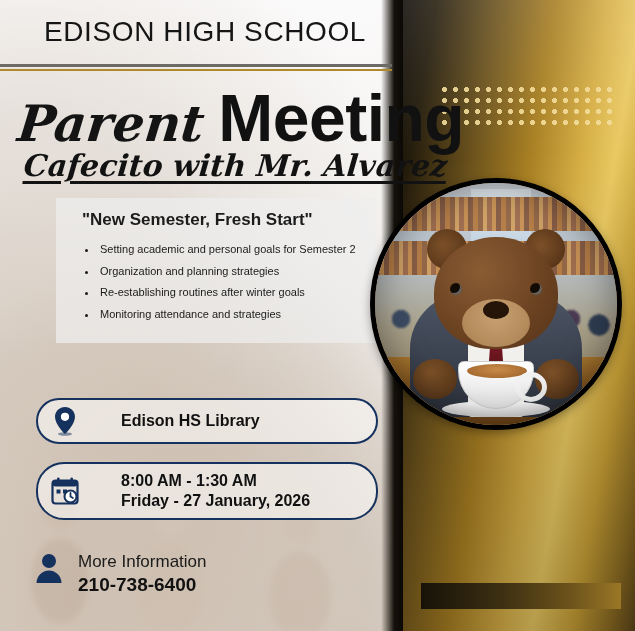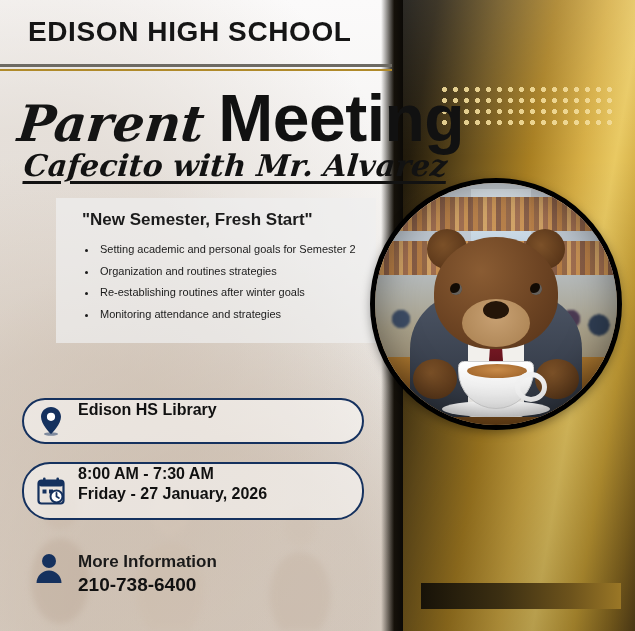--- a/index.html
+++ b/index.html
@@ -67,22 +67,22 @@
   }
   .bottom-bar {
     position: absolute; right: 14px; bottom: 22px;
     width: 200px; height: 26px;
     background: linear-gradient(90deg,#171208 0%, #3c2f12 40%, #6d531c 75%, #9a7726 100%);
     z-index: 3;
   }
 
   
   .school-name {
-    position: absolute; left: 28px; top: 16px;
-    font-size: 28px; font-weight: 700; letter-spacing: .6px;
+    position: absolute; left: 44px; top: 16px;
+    font-size: 28px; font-weight: 400; letter-spacing: .6px;
     color: #151515; z-index: 5;
   }
   .rule-1 {
     position: absolute; left: 0; top: 64px; width: 392px; height: 3px;
     background: #6d6a63; z-index: 5;
   }
   .rule-2 {
     position: absolute; left: 0; top: 69px; width: 392px; height: 2px;
     background: #b08a2a; z-index: 5;
   }
@@ -126,43 +126,44 @@
   }
   ul.bullets { margin: 0 0 0 30px; }
   ul.bullets li {
     font-size: 11px; line-height: 1.33;
     color: #1b1b1b; margin-bottom: 7px;
     padding-left: 2px;
   }
 
   
   .pill {
-    position: absolute; left: 22px;
+    position: absolute; left: 36px;
     border: 2px solid #15315e;
     border-radius: 28px;
     background: rgba(255,255,255,0.55);
-    display: flex; 
+    display: flex; align-items: center;
     z-index: 6;
+    gap: 29px;
   }
   #pill-location { top: 398px; width: 342px; height: 46px; }
   #pill-time     { top: 462px; width: 342px; height: 58px; }
 
   .pill-icon {
     width: 54px; display: flex; align-items: center; justify-content: center;
     flex: 0 0 54px;
   }
   .pill-text { font-size: 16px; font-weight: 700; color: #111; line-height: 1.28; }
   .pill-text .line2 { font-weight: 700; }
 
   
   .contact {
     position: absolute; left: 34px; top: 552px;
     display: flex; align-items: flex-start; gap: 14px; z-index: 6;
   }
-  .contact-text .more { font-size: 17px; font-weight: 700; color: #1a1a1a; }
+  .contact-text .more { font-size: 17px; font-weight: 400; color: #1a1a1a; }
   .contact-text .phone { font-size: 19px; font-weight: 700; color: #111; margin-top: 2px; }
 
   
   .photo-circle {
     position: absolute; left: 370px; top: 178px;
     width: 252px; height: 252px; border-radius: 50%;
     border: 5px solid #000;
     overflow: hidden; z-index: 7;
     background: #7c5c38;
     box-shadow: 0 3px 10px rgba(0,0,0,.35);
@@ -280,21 +281,21 @@
   <div class="title-row">
     <span class="title-script">Parent</span>
     <span class="title-bold">Meeting</span>
   </div>
   <div class="subtitle">Cafecito with Mr. Alvarez</div>
 
   <div class="content-box">
     <div class="quote">"New Semester, Fresh Start"</div>
     <ul class="bullets">
       <li>Setting academic and personal goals for Semester 2</li>
-      <li>Organization and routines strategies</li>
+      <li>Organization and planning strategies</li>
       <li>Re-establishing routines after winter goals</li>
       <li>Monitoring attendance and strategies</li>
     </ul>
   </div>
 
   <div class="pill" id="pill-location">
     <div class="pill-icon">
       <svg width="26" height="30" viewBox="0 0 26 30" aria-hidden="true">
         <path d="M13 1C7.5 1 3 5.4 3 10.8c0 7.3 9 16.4 9.4 16.8.3.3.9.3 1.2 0C14 27.2 23 18.1 23 10.8 23 5.4 18.5 1 13 1z" fill="#15315e"></path>
         <circle cx="13" cy="10.8" r="4.1" fill="#ffffff"></circle>
@@ -311,21 +312,21 @@
         <rect x="2.5" y="4.5" width="25" height="6" rx="3" fill="#15315e"></rect>
         <rect x="7" y="1.5" width="2.6" height="6" rx="1.3" fill="#15315e"></rect>
         <rect x="20.4" y="1.5" width="2.6" height="6" rx="1.3" fill="#15315e"></rect>
         <rect x="6.5" y="13.5" width="4" height="4" fill="#15315e"></rect>
         <rect x="13" y="13.5" width="4" height="4" fill="#15315e"></rect>
         <circle cx="20.5" cy="20.5" r="6" fill="#ffffff" stroke="#15315e" stroke-width="2"></circle>
         <path d="M20.5 17v3.6l2.4 1.4" fill="none" stroke="#15315e" stroke-width="1.8" stroke-linecap="round"></path>
       </svg>
     </div>
     <div class="pill-text">
-      <div>8:00 AM - 7:30 AM</div>
+      <div>8:00 AM - 1:30 AM</div>
       <div class="line2">Friday - 27 January, 2026</div>
     </div>
   </div>
 
   <div class="contact">
     <span>
       <svg width="30" height="32" viewBox="0 0 30 32" aria-hidden="true">
         <circle cx="15" cy="9" r="7" fill="#15315e"></circle>
         <path d="M2.5 31c0-6.9 5.6-12.5 12.5-12.5S27.5 24.1 27.5 31z" fill="#15315e"></path>
       </svg>

